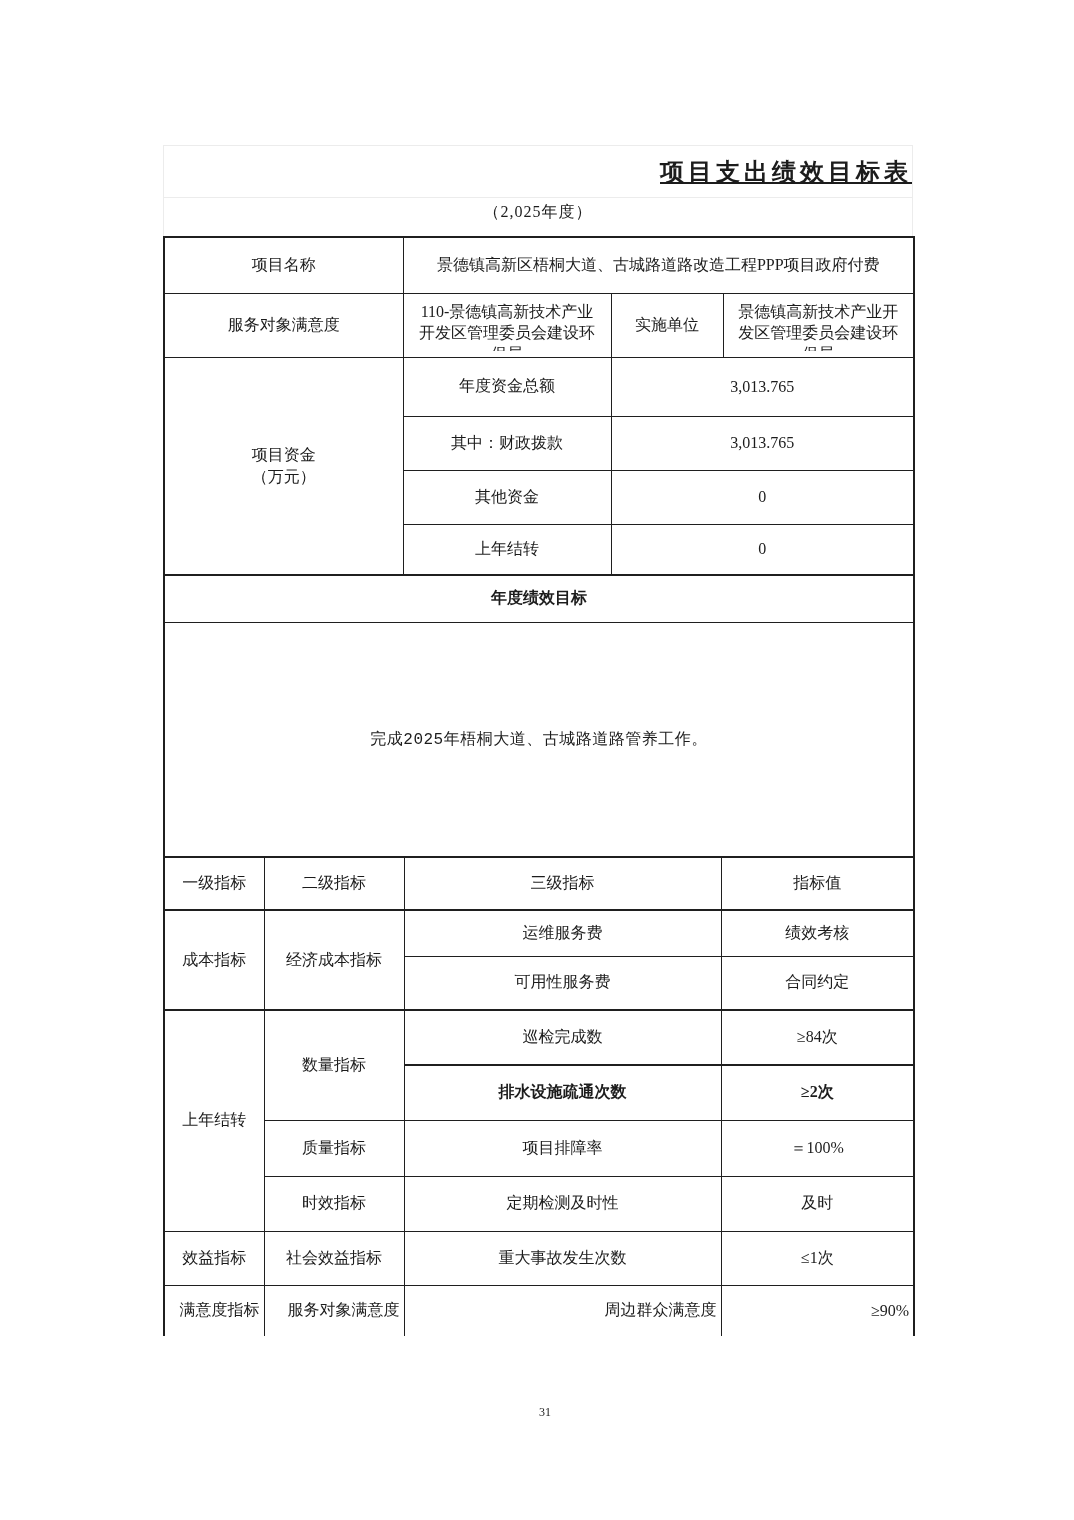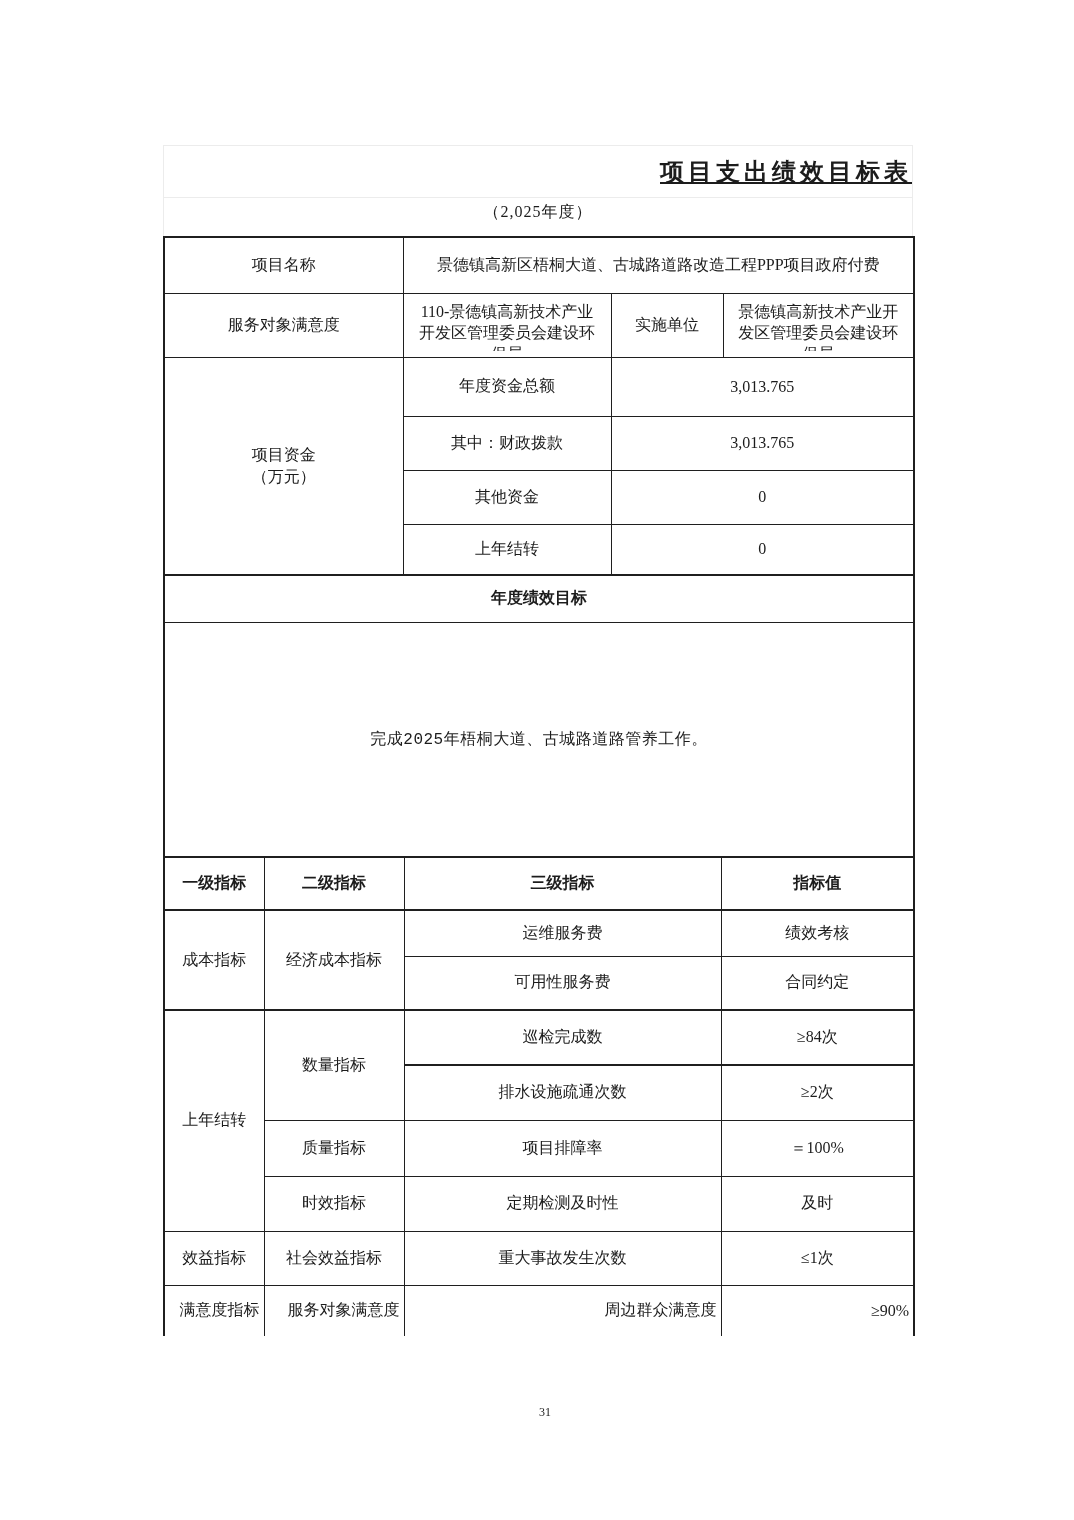--- a/index.html
+++ b/index.html
@@ -47,22 +47,22 @@
     border: 1px solid #1f1f1f;
     text-align: center;
     vertical-align: middle;
     font-size: 16px;
     overflow: hidden;
     padding: 0 4px;
   }
   .tbl-b tr.hdr td { border-top: 0; }
   .tbl-b tr.last td { border-bottom: 0; text-align: right; }
   tr.thick-top td { border-top-width: 2px; }
-  td.thick-top { border-top-width: 2px; }
-  .bold { font-weight: bold; }
+  td.thick-top { border-top-width: 2px; font-weight: bold; }
+  .bold { font-weight: normal; }
   .multiline { white-space: pre-line; line-height: 22px; }
   
   td.clip-cell { vertical-align: top; padding: 6px; }
   .clip {
     height: 51px;
     overflow: hidden;
     line-height: 21px;
     padding-top: 1px;
     white-space: pre-line;
     text-align: center;

